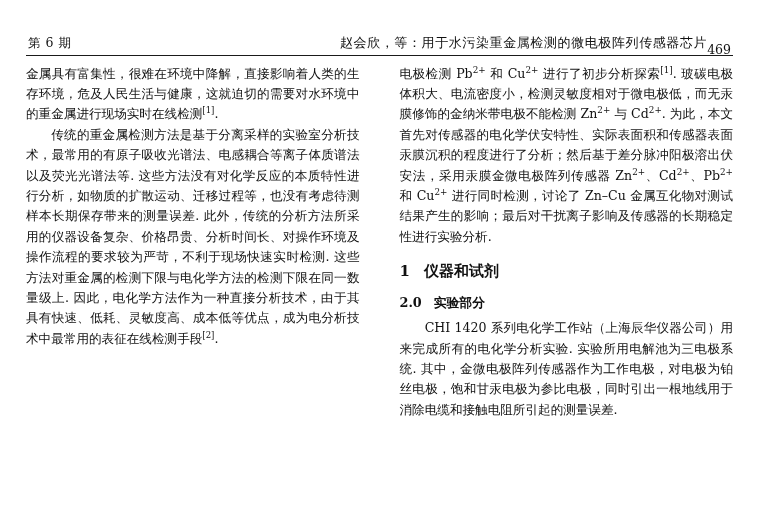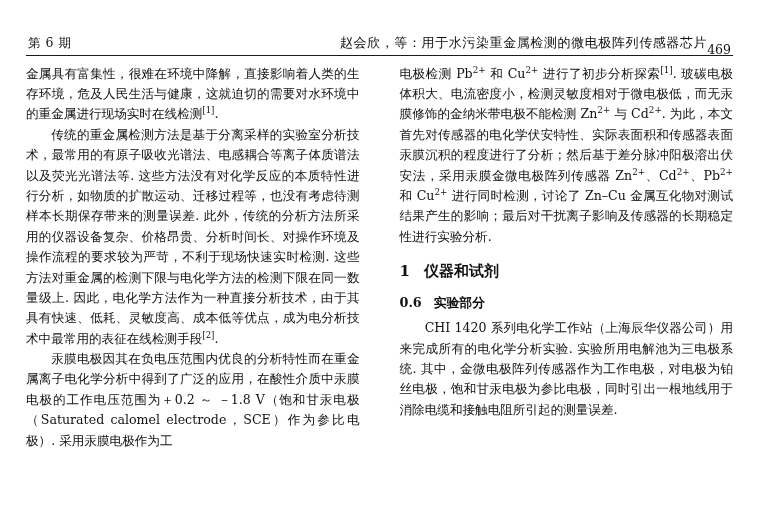--- a/index.html
+++ b/index.html
@@ -110,33 +110,32 @@
     <div class="header-center">赵会欣，等：用于水污染重金属检测的微电极阵列传感器芯片</div>
     <div class="header-right">469</div>
   </div>
   <hr class="rule">
 
   <div class="columns">
 
     <div class="col">
       <p>金属具有富集性，很难在环境中降解，直接影响着人类的生存环境，危及人民生活与健康，这就迫切的需要对水环境中的重金属进行现场实时在线检测<sup>[1]</sup>.</p>
       <p class="indent">传统的重金属检测方法是基于分离采样的实验室分析技术，最常用的有原子吸收光谱法、电感耦合等离子体质谱法以及荧光光谱法等. 这些方法没有对化学反应的本质特性进行分析，如物质的扩散运动、迁移过程等，也没有考虑待测样本长期保存带来的测量误差. 此外，传统的分析方法所采用的仪器设备复杂、价格昂贵、分析时间长、对操作环境及操作流程的要求较为严苛，不利于现场快速实时检测. 这些方法对重金属的检测下限与电化学方法的检测下限在同一数量级上. 因此，电化学方法作为一种直接分析技术，由于其具有快速、低耗、灵敏度高、成本低等优点，成为电分析技术中最常用的表征在线检测手段<sup>[2]</sup>.</p>
-      <p class="indent">汞膜电极因其在负电压范围内优良的分析特性而在重金属离子电化学分析中得到了广泛的应用，在酸性介质中汞膜电极的工作电压范围为＋0.2 ～ －1.8 V（饱和甘汞电极（Saturated calomel electrode，SCE）作为参比电极）. 采用汞膜电极作为工</p>
     </div>
 
     <div class="col">
       <p class="ion">电极检测 Pb<sup>2+</sup> 和 Cu<sup>2+</sup> 进行了初步分析探索<sup>[1]</sup>. 玻碳电极体积大、电流密度小，检测灵敏度相对于微电极低，而无汞膜修饰的金纳米带电极不能检测 Zn<sup>2+</sup> 与 Cd<sup>2+</sup>. 为此，本文首先对传感器的电化学伏安特性、实际表面积和传感器表面汞膜沉积的程度进行了分析；然后基于差分脉冲阳极溶出伏安法，采用汞膜金微电极阵列传感器 Zn<sup>2+</sup>、Cd<sup>2+</sup>、Pb<sup>2+</sup> 和 Cu<sup>2+</sup> 进行同时检测，讨论了 Zn–Cu 金属互化物对测试结果产生的影响；最后对干扰离子影响及传感器的长期稳定性进行实验分析.</p>
 
       <div class="sec-h1">
         <span class="num">1</span>
         <span>仪器和试剂</span>
       </div>
 
       <div class="sec-h2">
-        <span class="num">0.6</span>
+        <span class="num">2.0</span>
         <span>实验部分</span>
       </div>
 
       <p class="indent">CHI 1420 系列电化学工作站（上海辰华仪器公司）用来完成所有的电化学分析实验. 实验所用电解池为三电极系统. 其中，金微电极阵列传感器作为工作电极，对电极为铂丝电极，饱和甘汞电极为参比电极，同时引出一根地线用于消除电缆和接触电阻所引起的测量误差.</p>
     </div>
 
   </div>
 </div>
 
 </body></html>

